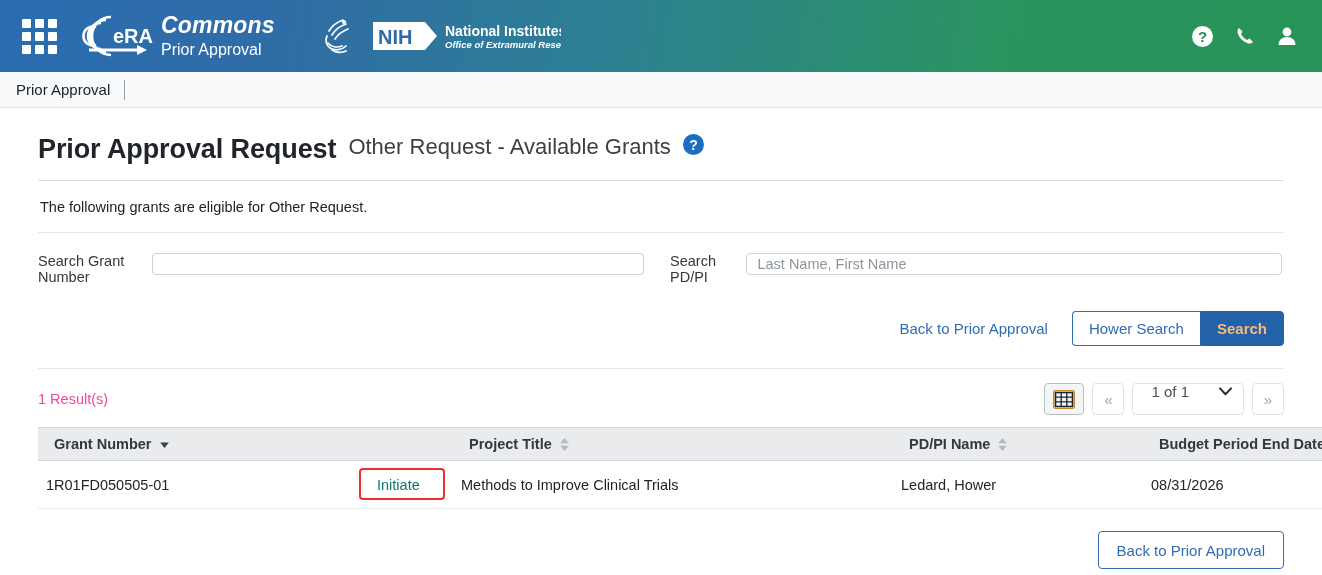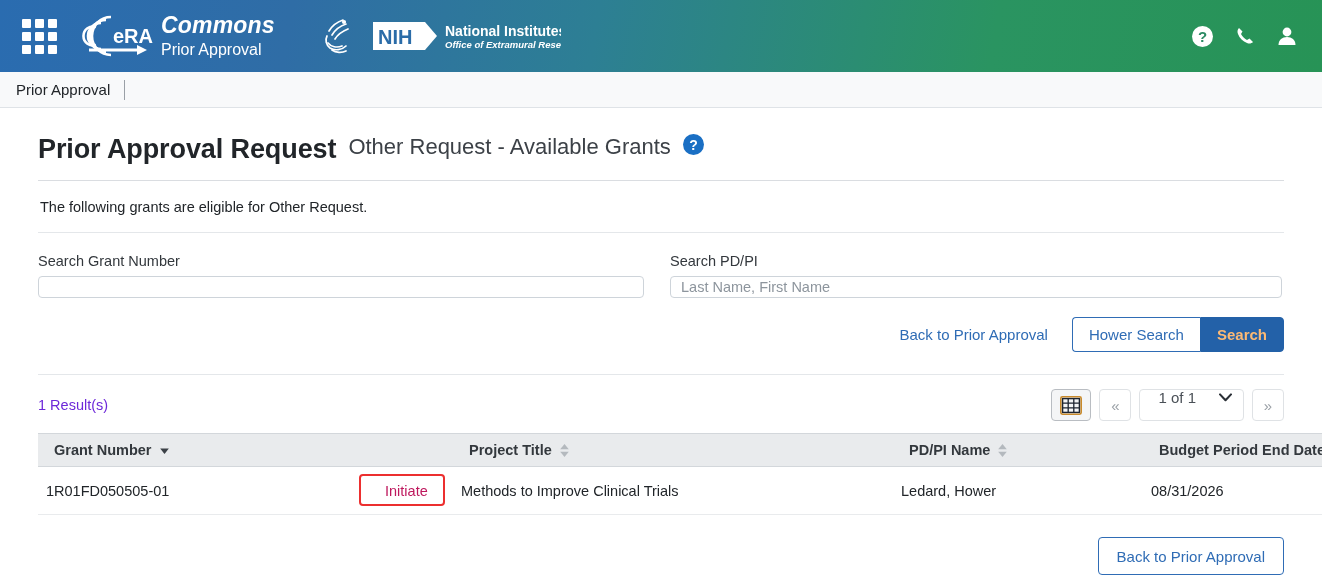--- a/index.html
+++ b/index.html
@@ -99,21 +99,21 @@
     padding: 18px 2px 17px 2px;
     border-bottom: 1px solid #e4e7ea;
   }
 
   
   .search-row {
     display: flex;
     gap: 26px;
     padding-top: 20px;
   }
-  .search-field { display: flex; flex-direction: column; }
+  .search-field { display: flex; flex-direction: row; }
   .search-field.grant { width: 606px; }
   .search-field.pdpi  { width: 612px; }
   .field-label {
     font-size: 14.5px;
     color: #33383d;
     margin-bottom: 7px;
   }
   .field-input {
     height: 22px;
     border: 1px solid #ced4da;
@@ -165,21 +165,21 @@
     font-weight: bold;
   }
 
   
   .results-bar {
     display: flex;
     align-items: center;
     padding-top: 14px;
     padding-bottom: 12px;
   }
-  .results-count { font-size: 14.5px; color: #6d28d9; text-align: right; }
+  .results-count { font-size: 14.5px; color: #ec4899; text-align: right; }
   .pager { margin-left: auto; display: flex; align-items: center; gap: 8px; }
   .grid-btn {
     width: 40px; height: 32px;
     border: 1px solid #b9bdc2;
     border-radius: 4px;
     background: #f4f5f6;
     display: flex; align-items: center; justify-content: center;
     cursor: pointer;
   }
   .pg-btn {
@@ -191,21 +191,21 @@
     font-size: 15px;
     display: flex; align-items: center; justify-content: center;
     cursor: pointer;
   }
   .pg-select {
     height: 32px;
     border: 1px solid #dfe2e5;
     border-radius: 4px;
     background: #fff;
     display: flex; align-items: center;
-    gap: 23px;
+    gap: 30px;
     padding: 0 11px 16px 18px;
     cursor: pointer;
   }
   .pg-select-label { font-size: 15px; color: #4a5057; }
 
   
   table.grants {
     width: 100%;
     border-collapse: collapse;
     table-layout: fixed;
@@ -237,25 +237,25 @@
   .col-pdpi    { width: 250px; }
   .col-date    { width: 217px; }
 
   .initiate-wrap {
     position: relative;
     display: inline-block;
     margin-left: -40px;
   }
   .initiate-link {
     font-size: 14.5px;
-    color: #be185d;
+    color: #0f766e;
     cursor: pointer;
     text-decoration: none;
     display: inline-block;
-    padding: 6px 24px;
+    padding: 6px 16px;
   }
   .annot-box {
     position: absolute;
     left: -2px; top: -3px;
     width: 86px; height: 32px;
     border: 2px solid #ec2f2f;
     border-radius: 4px;
     pointer-events: none;
   }
 

